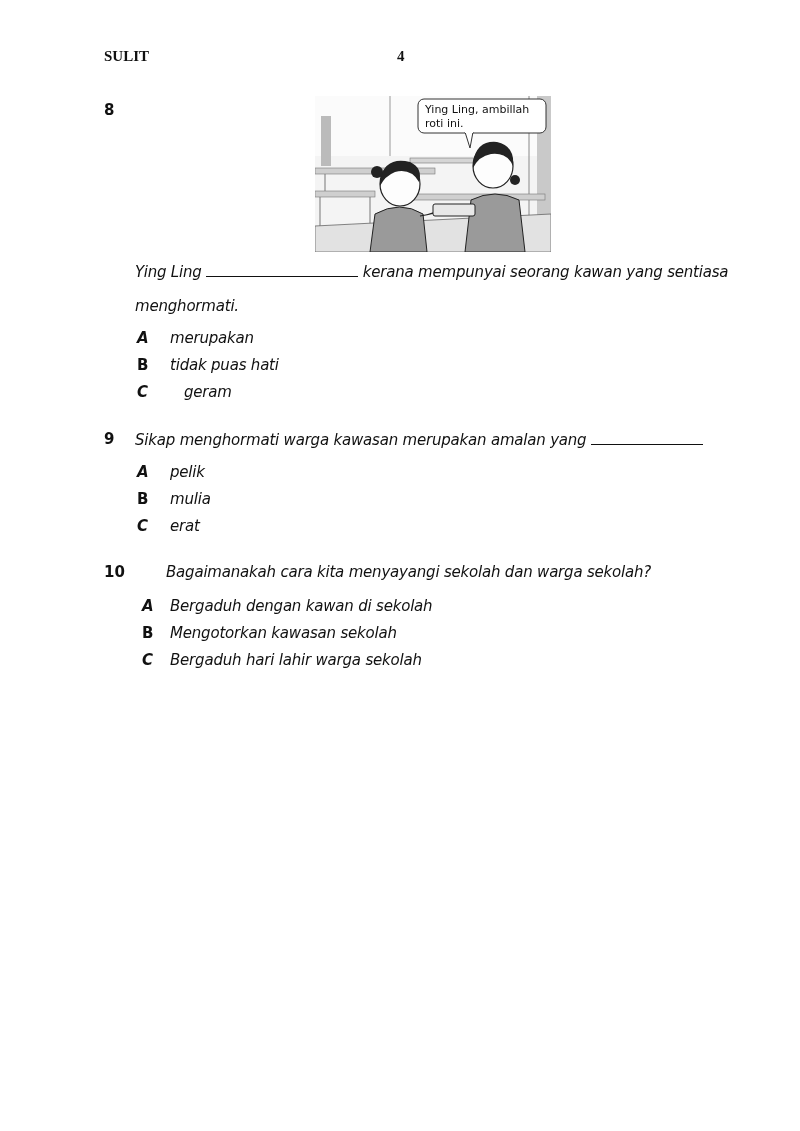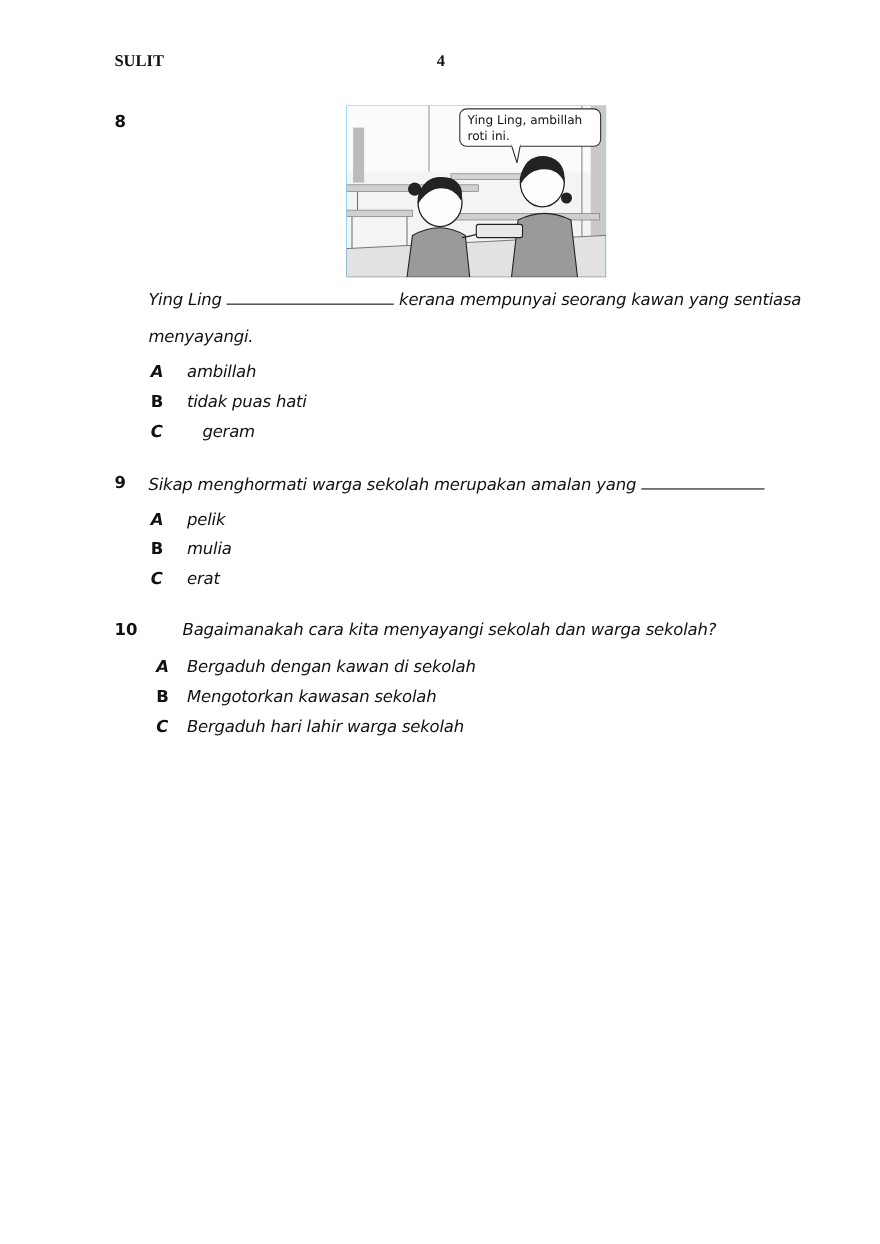--- a/index.html
+++ b/index.html
@@ -134,36 +134,36 @@
       <text class="bubble-text" x="110" y="17">Ying Ling, ambillah</text>
       <text class="bubble-text" x="110" y="31">roti ini.</text>
     </svg>
   </div>
 
   <div class="text" style="left:135px; top:262px;">
     <span>Ying Ling</span>
     <span class="blank" style="width:152px;"></span>
     <span>kerana mempunyai seorang kawan yang sentiasa</span>
   </div>
-  <div class="text" style="left:135px; top:297px;">menyayangi.</div>
+  <div class="text" style="left:135px; top:297px;">menghormati.</div>
 
   <span class="opt-letter italic" style="left:137px; top:329px;">A</span>
-  <span class="text" style="left:170px; top:329px;">ambillah</span>
+  <span class="text" style="left:170px; top:329px;">merupakan</span>
 
   <span class="opt-letter" style="left:137px; top:356px;">B</span>
   <span class="text" style="left:170px; top:356px;">tidak puas hati</span>
 
   <span class="opt-letter italic" style="left:137px; top:383px;">C</span>
   <span class="text" style="left:184px; top:383px;">geram</span>
 </div>
 
 <div>
   <span class="qnum" style="left:104px; top:430px;">9</span>
   <div class="text" style="left:135px; top:430px;">
-    <span>Sikap menghormati warga sekolah merupakan amalan yang</span>
+    <span>Sikap menghormati warga kawasan merupakan amalan yang</span>
     <span class="blank" style="width:112px;"></span>
   </div>
 
   <span class="opt-letter italic" style="left:137px; top:463px;">A</span>
   <span class="text" style="left:170px; top:463px;">pelik</span>
 
   <span class="opt-letter" style="left:137px; top:490px;">B</span>
   <span class="text" style="left:170px; top:490px;">mulia</span>
 
   <span class="opt-letter italic" style="left:137px; top:517px;">C</span>

